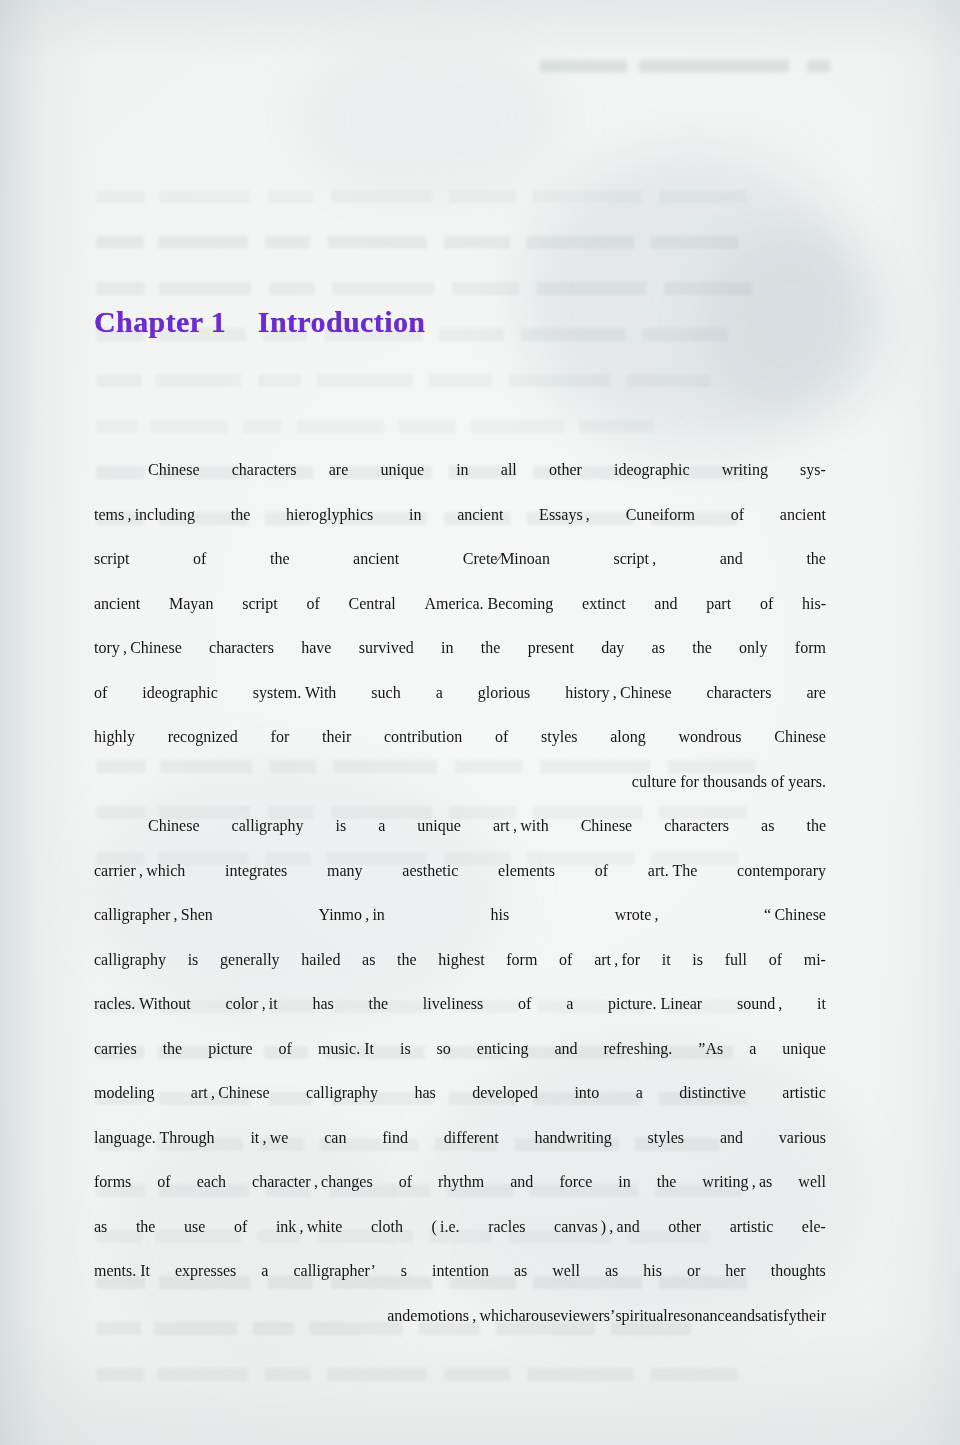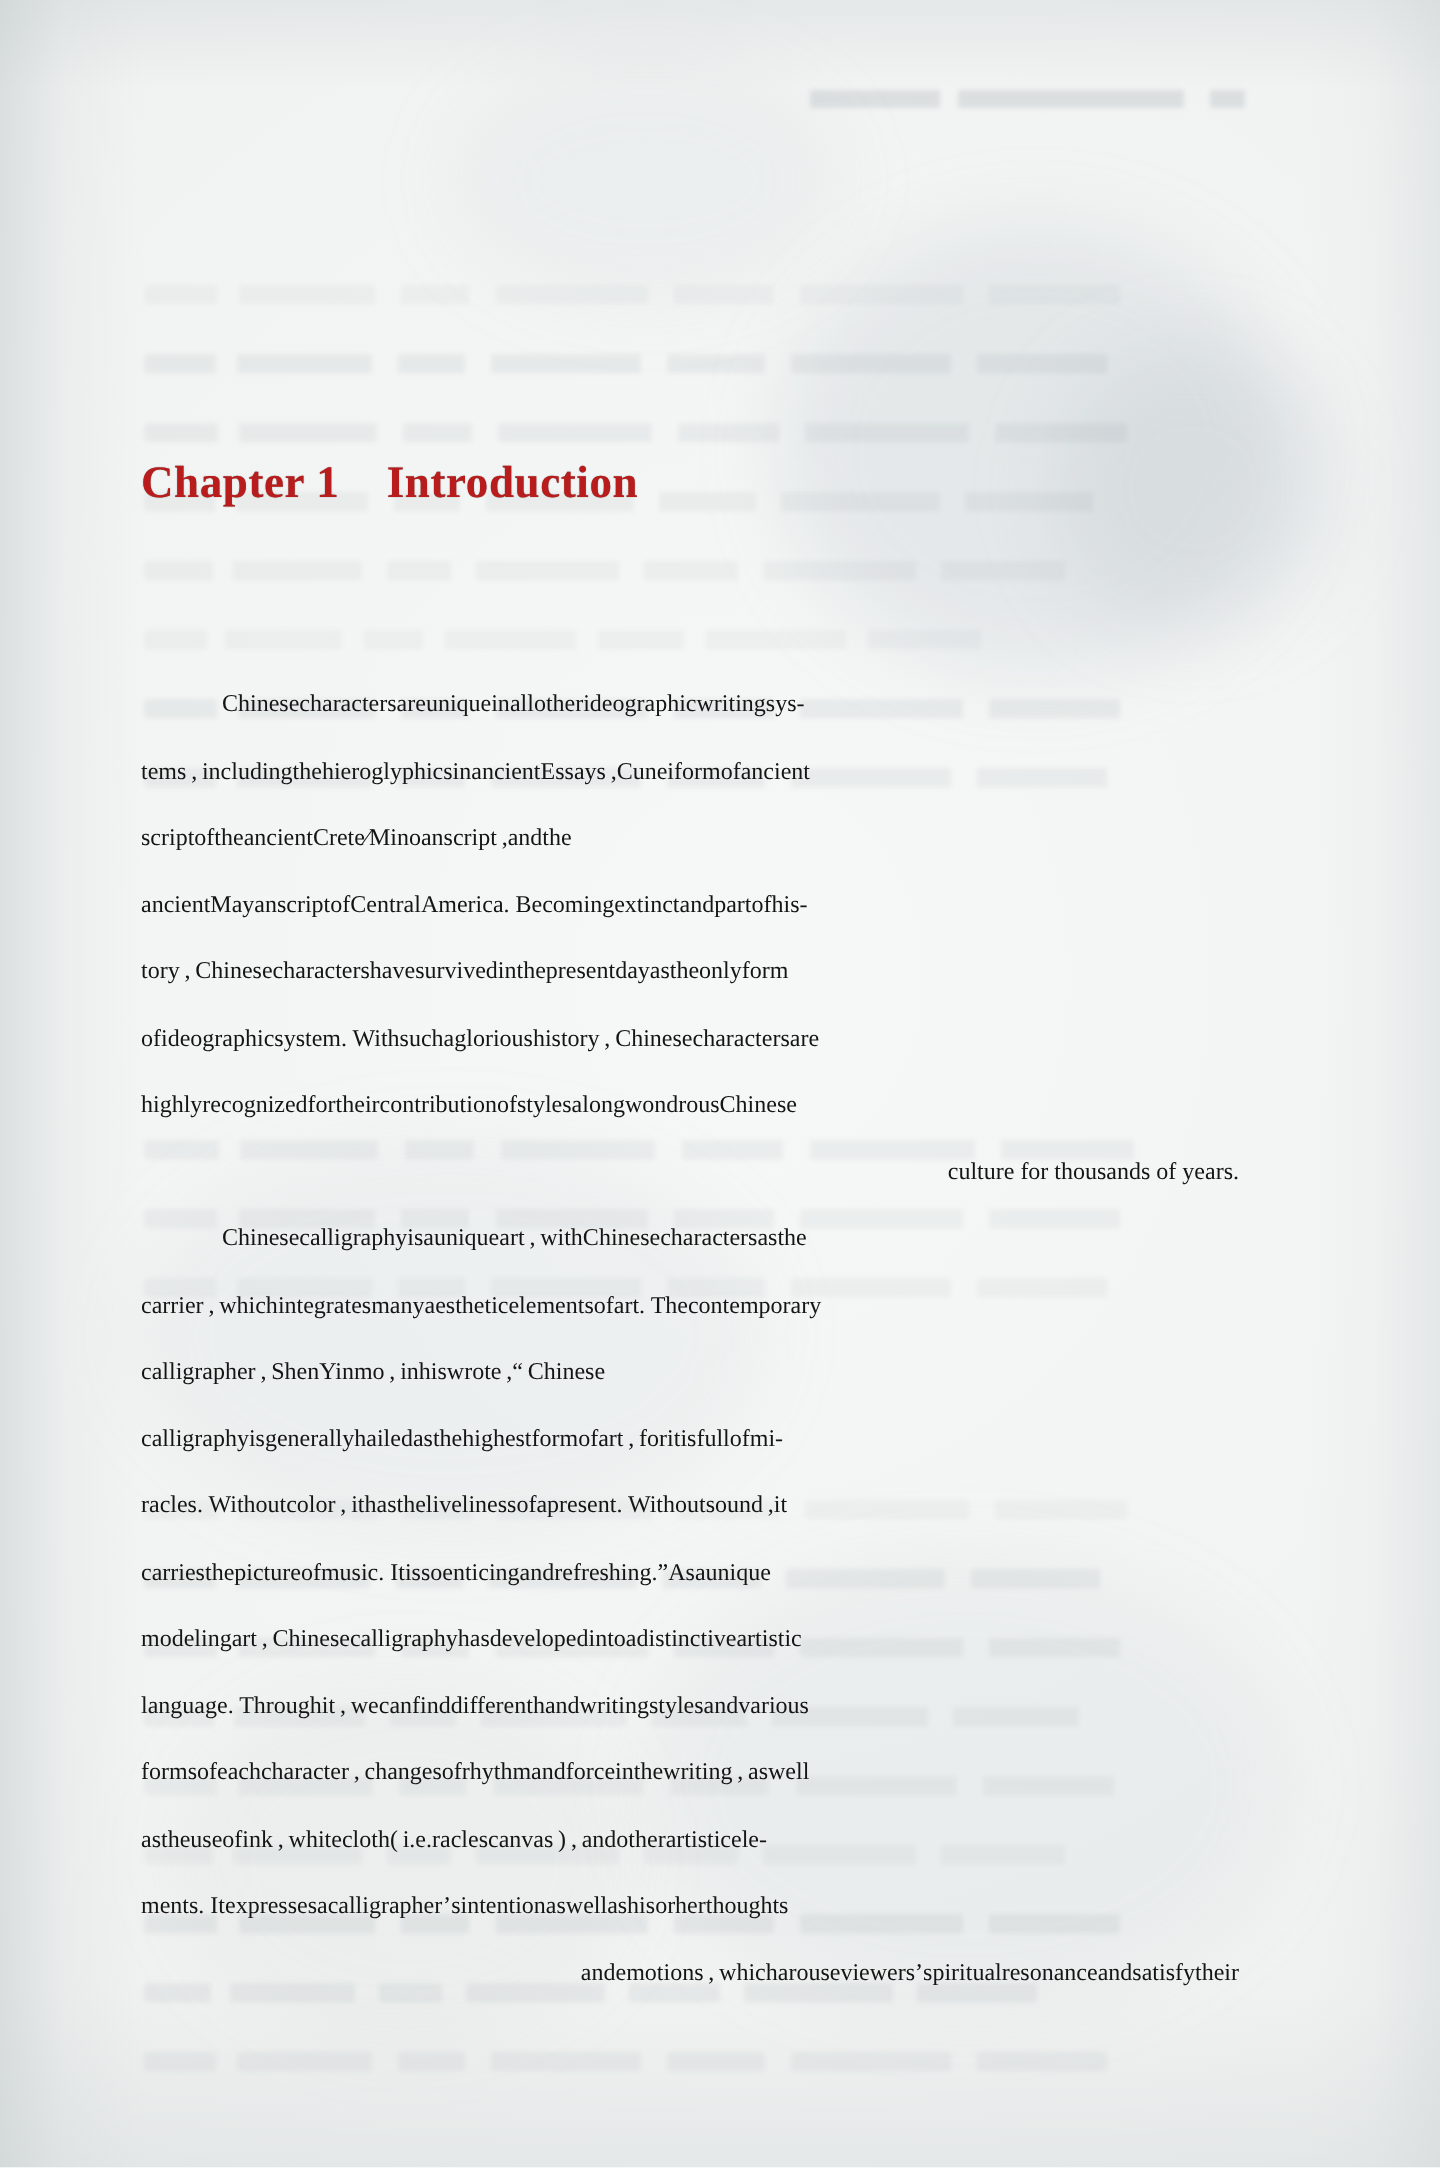--- a/index.html
+++ b/index.html
@@ -113,36 +113,36 @@
     height: 100%;
   }
 
   .chapter-heading {
     position: absolute;
     top: 285px;
     left: 0;
     font-size: 30px;
     font-weight: 700;
     letter-spacing: 0.4px;
-    color: #b91c1c;
+    color: #6d28d9;
     white-space: pre;
     text-shadow: 0 0 0.7px rgba(20,20,20,0.55);
   }
 
   .body-block {
     position: absolute;
     top: 448px;
     left: 0;
     width: 732px;
   }
 
   
   .scanline {
     display: flex;
-    justify-content: flex-start;
+    justify-content: space-between;
     width: 732px;
     height: 44.5px;
     line-height: 44.5px;
     white-space: pre;
   }
   .scanline.last {
     justify-content: flex-end;
   }
   .scanline.indented {
     padding-left: 54px;
@@ -209,21 +209,21 @@
           <div class="scanline"><span>tory , Chinese</span><span>characters</span><span>have</span><span>survived</span><span>in</span><span>the</span><span>present</span><span>day</span><span>as</span><span>the</span><span>only</span><span>form</span></div>
           <div class="scanline"><span>of</span><span>ideographic</span><span>system. With</span><span>such</span><span>a</span><span>glorious</span><span>history , Chinese</span><span>characters</span><span>are</span></div>
           <div class="scanline"><span>highly</span><span>recognized</span><span>for</span><span>their</span><span>contribution</span><span>of</span><span>styles</span><span>along</span><span>wondrous</span><span>Chinese</span></div>
           <div class="scanline last"><span>culture for thousands of years.</span></div>
         </div>
         <div class="para-wrap">
           <div class="scanline indented"><span>Chinese</span><span>calligraphy</span><span>is</span><span>a</span><span>unique</span><span>art , with</span><span>Chinese</span><span>characters</span><span>as</span><span>the</span></div>
           <div class="scanline"><span>carrier , which</span><span>integrates</span><span>many</span><span>aesthetic</span><span>elements</span><span>of</span><span>art. The</span><span>contemporary</span></div>
           <div class="scanline"><span>calligrapher , Shen</span><span>Yinmo , in</span><span>his</span><span>wrote ,</span><span>“ Chinese</span></div>
           <div class="scanline"><span>calligraphy</span><span>is</span><span>generally</span><span>hailed</span><span>as</span><span>the</span><span>highest</span><span>form</span><span>of</span><span>art , for</span><span>it</span><span>is</span><span>full</span><span>of</span><span>mi-</span></div>
-          <div class="scanline"><span>racles. Without</span><span>color , it</span><span>has</span><span>the</span><span>liveliness</span><span>of</span><span>a</span><span>present. Without</span><span>sound ,</span><span>it</span></div>
+          <div class="scanline"><span>racles. Without</span><span>color , it</span><span>has</span><span>the</span><span>liveliness</span><span>of</span><span>a</span><span>picture. Linear</span><span>sound ,</span><span>it</span></div>
           <div class="scanline"><span>carries</span><span>the</span><span>picture</span><span>of</span><span>music. It</span><span>is</span><span>so</span><span>enticing</span><span>and</span><span>refreshing.</span><span>”As</span><span>a</span><span>unique</span></div>
           <div class="scanline"><span>modeling</span><span>art , Chinese</span><span>calligraphy</span><span>has</span><span>developed</span><span>into</span><span>a</span><span>distinctive</span><span>artistic</span></div>
           <div class="scanline"><span>language. Through</span><span>it , we</span><span>can</span><span>find</span><span>different</span><span>handwriting</span><span>styles</span><span>and</span><span>various</span></div>
           <div class="scanline"><span>forms</span><span>of</span><span>each</span><span>character , changes</span><span>of</span><span>rhythm</span><span>and</span><span>force</span><span>in</span><span>the</span><span>writing , as</span><span>well</span></div>
           <div class="scanline"><span>as</span><span>the</span><span>use</span><span>of</span><span>ink , white</span><span>cloth</span><span>( i.e.</span><span>racles</span><span>canvas ) , and</span><span>other</span><span>artistic</span><span>ele-</span></div>
           <div class="scanline"><span>ments. It</span><span>expresses</span><span>a</span><span>calligrapher’</span><span>s</span><span>intention</span><span>as</span><span>well</span><span>as</span><span>his</span><span>or</span><span>her</span><span>thoughts</span></div>
           <div class="scanline last"><span>and</span><span>emotions , which</span><span>arouse</span><span>viewers’</span><span>spiritual</span><span>resonance</span><span>and</span><span>satisfy</span><span>their</span></div>
         </div>
       </div>
 

